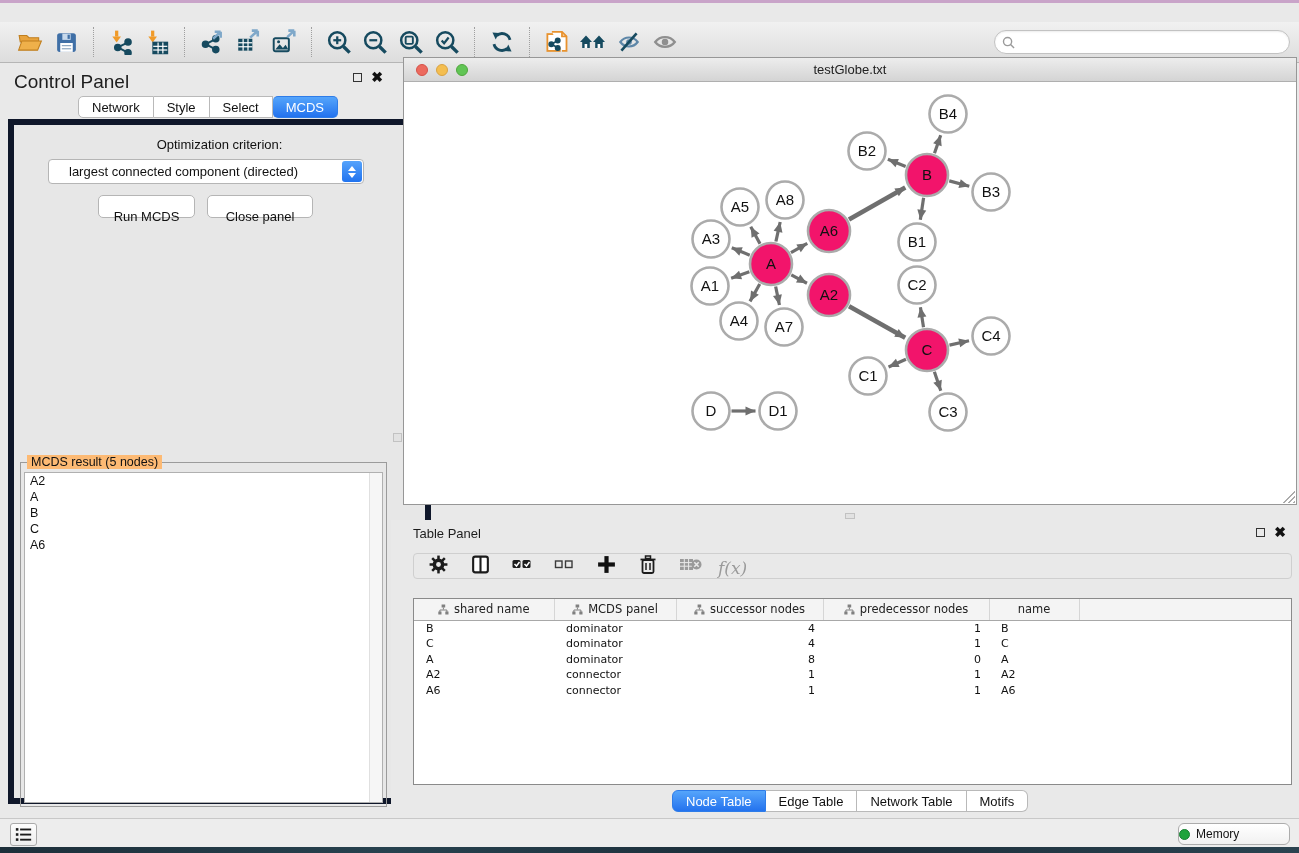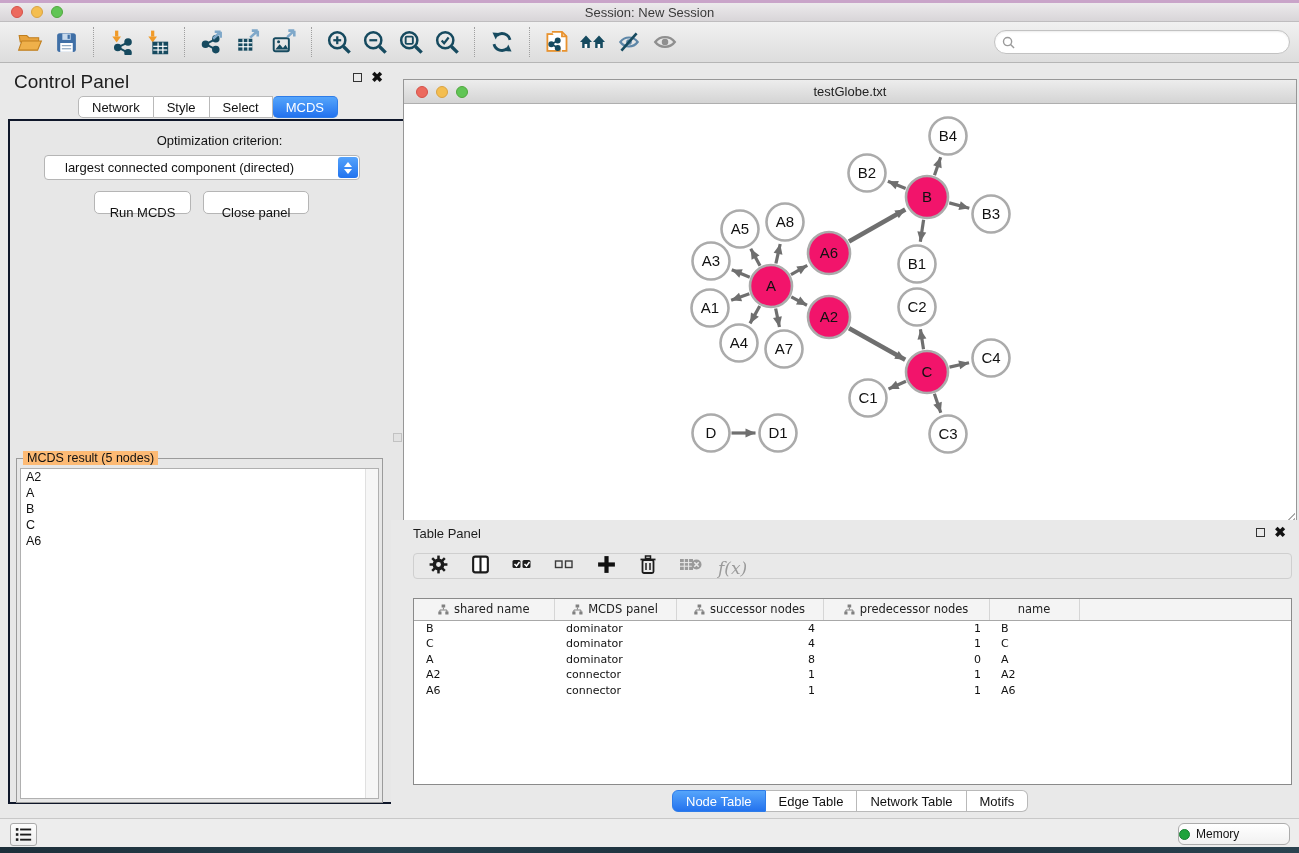--- a/index.html
+++ b/index.html
@@ -40,21 +40,21 @@
 
   .seg { display:flex; position:absolute; }
   .cp-seg { left:78px; top:33px; }
   .seg .tab { background:#FFFFFF; border:1px solid #B9B9B9; border-left:none; font-size:13px;
     height:22px; padding:3px 13px 0 13px; color:#111; cursor:default; white-space:nowrap; }
   .seg .tab:first-child { border-left:1px solid #B9B9B9; border-radius:5px 0 0 5px; }
   .seg .tab:last-child { border-radius:0 5px 5px 0; }
   .seg .tab.active { background:linear-gradient(#55A5FB,#2372EE); color:#fff; border-color:#2E7CE8; border-radius:5px; }
 
   .cp-content { position:absolute; left:8px; top:56px; width:423px; height:685px;
-    border:2px solid #0f172a; background:#E7E7E7; }
+    border:6px solid #0f172a; background:#E7E7E7; }
   .opt-label { position:absolute; left:0; right:0; top:12px; text-align:center; font-size:13px; color:#111; }
   .combo { position:absolute; left:34px; top:34px; width:316px; height:25px; background:#fff;
     border:1px solid #B5B5B5; border-radius:4px; font-size:13px; color:#111;
     display:flex; align-items:center; padding-left:20px; cursor:default; }
   .combo .stepper { position:absolute; right:1px; top:1px; bottom:1px; width:20px; border-radius:3px;
     background:linear-gradient(#55A3FB,#2173EF); display:flex; flex-direction:column; align-items:center; justify-content:center; gap:2px; }
   .arr-up { width:0; height:0; border-left:4px solid transparent; border-right:4px solid transparent; border-bottom:5px solid #fff; }
   .arr-dn { width:0; height:0; border-left:4px solid transparent; border-right:4px solid transparent; border-top:5px solid #fff; }
   .btn { position:absolute; height:23px; background:#FFFFFF; border:1px solid #B5B5B5; border-radius:5px;
     font-size:13px; color:#111; text-align:center; padding-top:13px; cursor:default; }
@@ -65,21 +65,21 @@
   .fieldset .legend { position:absolute; top:-8px; left:6px; background:#fdba74; padding:0 4px; font-size:12.5px; color:#111; }
   .result-list { position:absolute; left:3px; right:3px; top:9px; bottom:3px; background:#fff; border:1px solid #B0B0B0; overflow:hidden; }
   .result-scroll { position:absolute; right:0; top:0; bottom:0; width:13px; background:#F6F6F6; border-left:1px solid #E0E0E0; }
   .list-item { font-size:12.5px; color:#111; line-height:16px; padding-left:5px; font-family:"Liberation Sans",sans-serif; }
 
   
   .vdiv-handle { position:absolute; left:393px; top:433px; width:9px; height:9px; background:#E2E2E2; border:1px solid #C2C2C2; }
   .hdiv-handle { position:absolute; left:845px; top:513px; width:10px; height:6px; background:#E2E2E2; border:1px solid #C2C2C2; }
 
   
-  .net-frame { position:absolute; left:403px; top:79px; width:894px; height:448px;
+  .net-frame { position:absolute; left:403px; top:57px; width:894px; height:448px;
     border:1px solid #979797; background:#fff; }
   .net-titlebar { position:absolute; left:0; top:0; right:0; height:24px;
     background:linear-gradient(#EDEDED,#D4D4D4); border-bottom:1px solid #AFAFAF; }
   .net-titlebar .lights { top:6px; left:12px; }
   .net-titlebar .title { position:absolute; left:0; right:0; top:4px; text-align:center; font-size:13px; color:#222; }
   .net-canvas { position:absolute; left:0; top:24px; right:0; bottom:0; background:#fff; overflow:hidden; }
   .resize-grip { position:absolute; right:1px; bottom:1px; width:13px; height:13px;
     background:
       linear-gradient(135deg, transparent 0 52%, #ABABAB 52% 58%, transparent 58% 72%, #ABABAB 72% 78%, transparent 78% 92%, #ABABAB 92% 98%, transparent 98%); }
 
@@ -118,28 +118,20 @@
   .bottom-strip { position:absolute; left:0; top:847px; width:1299px; height:6px;
     background:linear-gradient(90deg,#1d2f3a,#27424f 30%,#1b2c38 60%,#2a4350); }
 </style>
 </head>
 <body>
 
 <div id="root">
 
   <div class="top-strip"></div>
 
-  <div class="titlebar">
-    <div class="lights">
-      <div class="light red"></div>
-      <div class="light yellow"></div>
-      <div class="light green"></div>
-    </div>
-    <div class="title">Session: New Session</div>
-  </div>
 
   <div class="toolbar">
     <div class="tbtn">
       <svg width="26" height="26" viewBox="0 0 24 24">
         <path d="M2,6 h7 l2,2 h9 v4 H3 z" fill="#E8A33D" stroke="#C07F1F" stroke-width="1"></path>
         <path d="M4.5,11 h18 l-3.5,8.5 H1.5 z" fill="#EFB04A" stroke="#C07F1F" stroke-width="1"></path>
       </svg>
     </div>
     <div class="tbtn">
       <svg width="25" height="25" viewBox="0 0 24 24">

